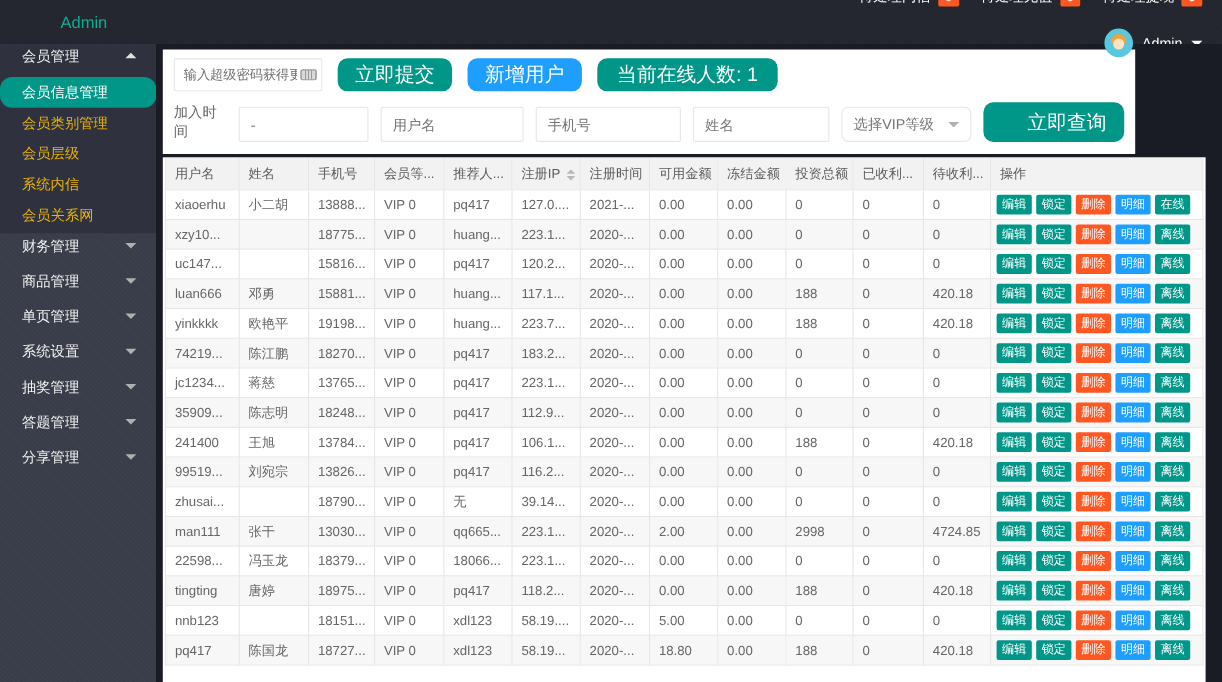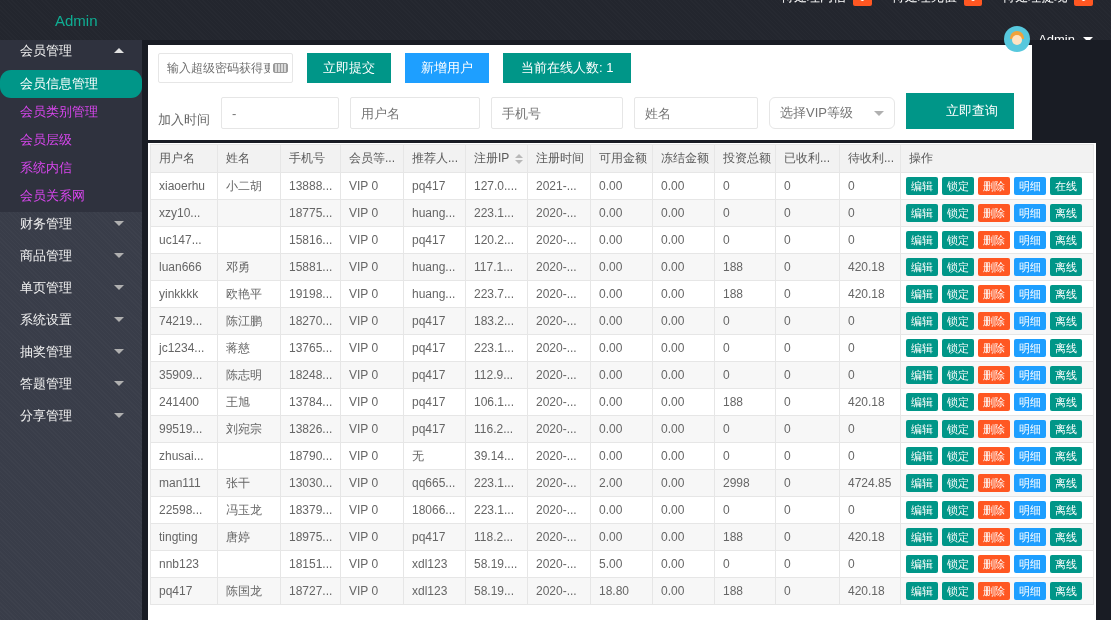--- a/index.html
+++ b/index.html
@@ -30,40 +30,40 @@
 
   
   .body-row { flex:1; display:flex; min-height:0; }
   .sidebar {
     flex:0 0 142px; background:#393d49; color:#e8e8e8; font-size:13px; overflow:hidden;
     background-image:repeating-linear-gradient(45deg, rgba(255,255,255,.02) 0 1px, transparent 1px 3px);
   }
   .nav-group-header { height:30px; display:flex; align-items:center; justify-content:space-between; padding:0 18px 9px 20px; cursor:pointer; color:#f2f2f2; }
   .nav-group.closed .nav-group-header { height:32px; }
   .nav-group.open { background:#2f323e; padding-bottom:2px; }
-  .submenu-item { height:28px; line-height:28px; padding:0 20px; color:#d946ef; cursor:pointer; white-space:nowrap; }
+  .submenu-item { height:28px; line-height:28px; padding:0 20px; color:#eab308; cursor:pointer; white-space:nowrap; }
   .submenu-item.active { background:#009688; color:#fff;border-radius:11px; }
 
   .main { flex:1; background:#191c24; padding:5px 0 0 6px; display:flex; flex-direction:column; overflow:hidden; }
   .card { background:#fff; }
   .card-filter { width:884px; padding:8px 10px 11px 10px; }
   .toolbar-row { display:flex; align-items:center; gap:14px; height:30px; }
   .pw-wrap { position:relative; display:inline-block; }
   .pw-wrap input {
     width:135px; height:30px; border:1px solid #e6e6e6; border-radius:2px;
     padding:0 22px 0 8px; font-size:12px; color:#666; outline:none;
     font-family:"Liberation Sans","DejaVu Sans",sans-serif;
   }
   .pw-wrap input::placeholder { color:#6f6f6f; }
   .kb-icon {
     position:absolute; right:5px; top:10px; width:15px; height:10px;
     border:1px solid #9b9b9b; border-radius:2px; background:#d9d9d9;
     background-image:repeating-linear-gradient(90deg,#9b9b9b 0 1px, transparent 1px 3px);
   }
-  .btn { border:none; border-radius:0; color:#fff; font-size:13px; height:30px; padding:0 16px; cursor:pointer; white-space:nowrap;
+  .btn { border:none; border-radius:9px; color:#fff; font-size:18px; height:30px; padding:0 16px; cursor:pointer; white-space:nowrap;
          font-family:"Liberation Sans","DejaVu Sans",sans-serif; }
   .btn-teal { background:#009688; }
   .btn-blue { background:#1E9FFF; }
   .online-badge { display:inline-flex; align-items:center; padding:0 18px; cursor:default; }
 
   .filter-row { margin-top:10px; display:flex; align-items:flex-end; gap:11px; font-size:13px; color:#666; }
   .f-input { height:32px; border:1px solid #e6e6e6; border-radius:2px; padding:0 10px; font-size:13px; color:#666; outline:none;
              font-family:"Liberation Sans","DejaVu Sans",sans-serif; }
   .f-input::placeholder { color:#757575; }
   .f-date { width:118px; }

